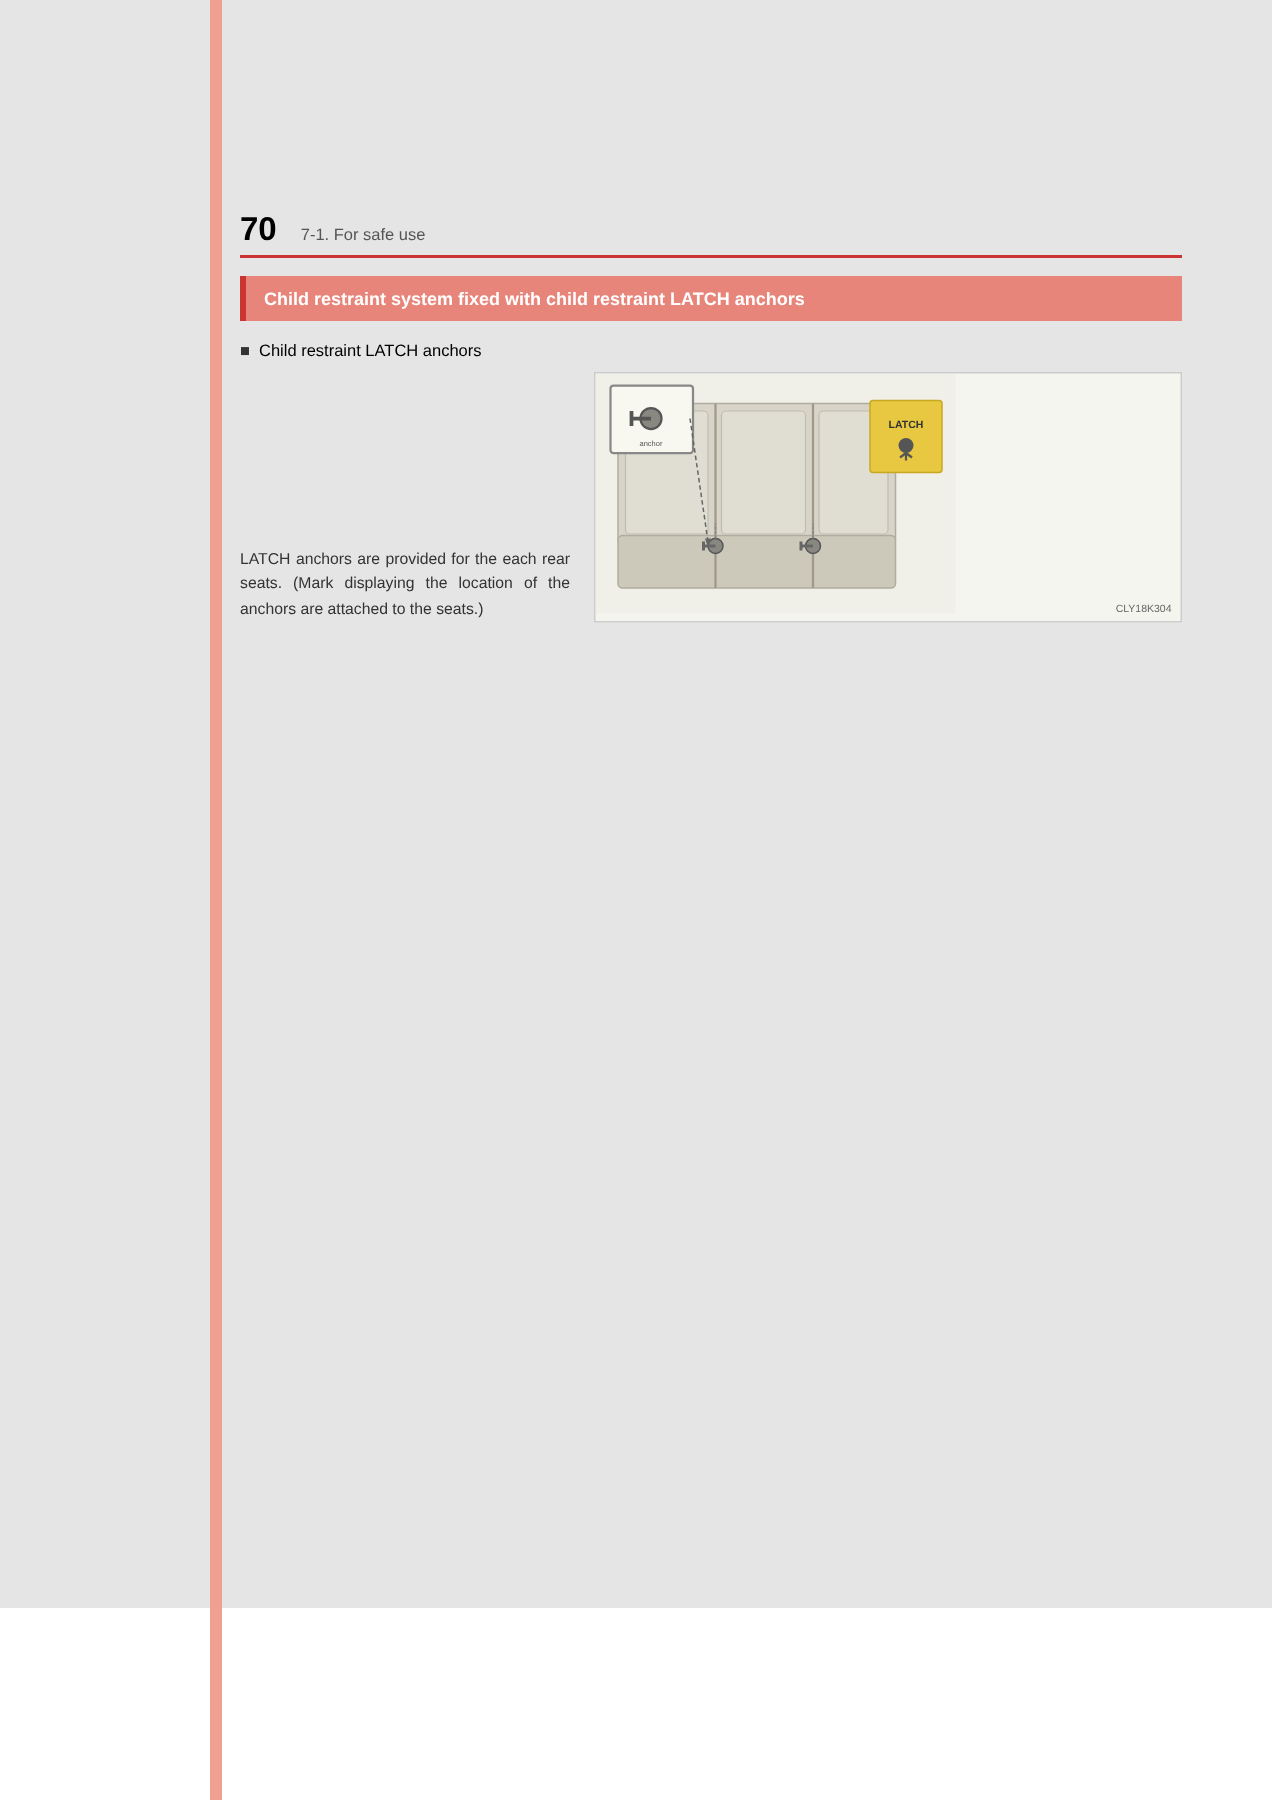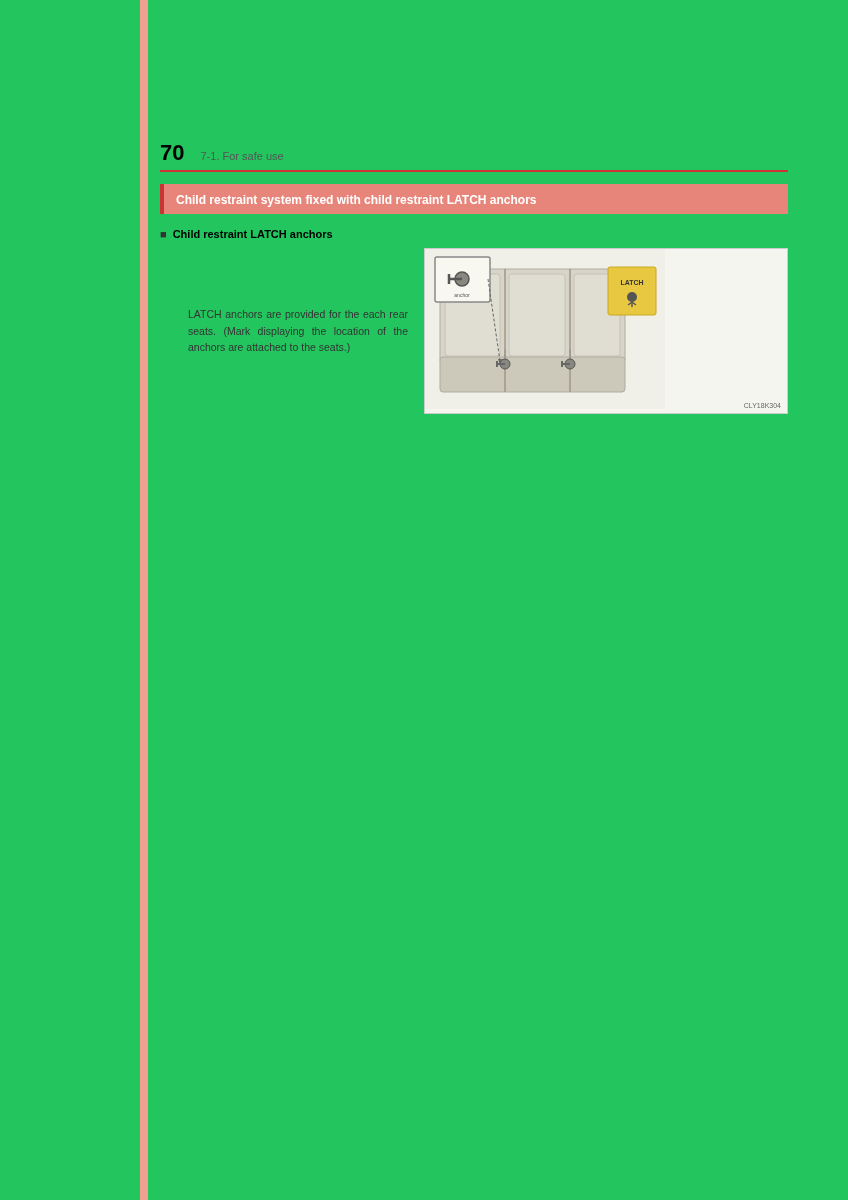--- a/index.html
+++ b/index.html
@@ -7,22 +7,22 @@
       width: 848px;
       height: 1200px;
       background: #ffffff;
       font-family: Arial, sans-serif;
       position: relative;
       overflow: hidden;
     }
 
     .page-container {
       width: 848px;
-      height: 1200px;
-      background: #22c55e;
+      height: 1072px;
+      background: #e5e5e5;
       position: relative;
     }
 
     
     .left-accent {
       position: absolute;
       left: 140px;
       top: 0;
       width: 8px;
       height: 1200px;
@@ -81,30 +81,29 @@
 
     .subsection-header {
       display: flex;
       align-items: center;
       gap: 6px;
       margin-bottom: 8px;
     }
 
     .subsection-title {
       font-size: 11px;
-      font-weight: bold;
+      font-weight: normal;
       color: #000000;
     }
 
     
     .content-row {
       display: flex;
       gap: 16px;
-      align-items: center;
-      margin-left: 28px;
+      align-items: flex-end;
     }
 
     .text-block {
       flex: 0 0 220px;
       font-size: 10.5px;
       color: #333333;
       line-height: 1.6;
       text-align: justify;
     }
 

